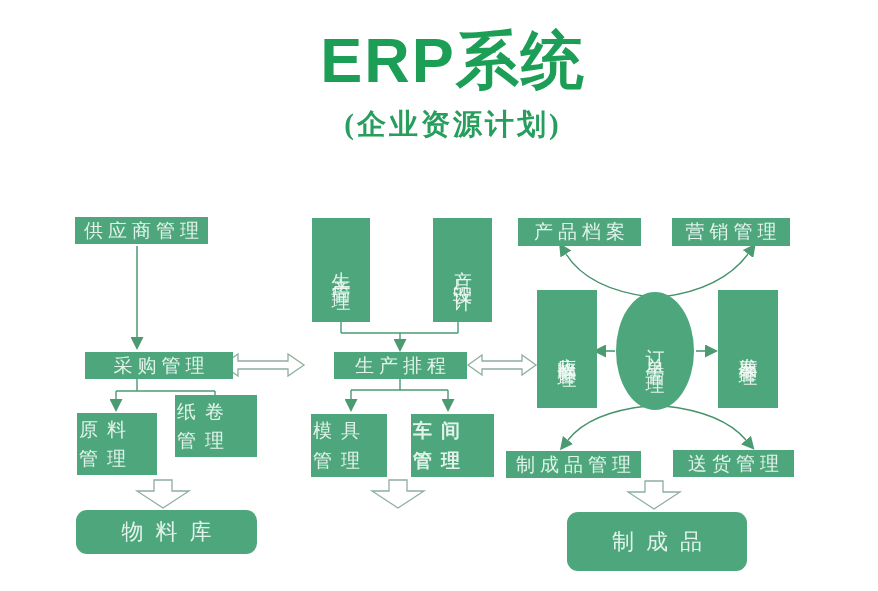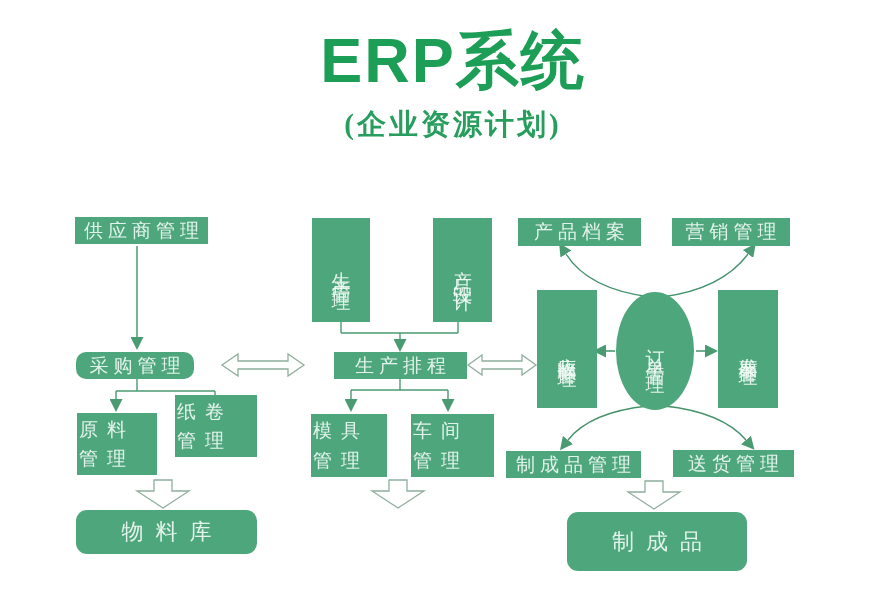--- a/index.html
+++ b/index.html
@@ -125,29 +125,29 @@
     <polygon points="389,480 407,480 407,491 424,491 398,508 372,491 389,491" fill="#ffffff" stroke="#8fae9d" stroke-width="1.3"></polygon>
     <polygon points="645,481 663,481 663,492 680,492 654,509 628,492 645,492" fill="#ffffff" stroke="#8fae9d" stroke-width="1.3"></polygon>
   </svg>
 
   <div class="box" style="left:75px;top:217px;width:133px;height:27px;">供应商管理</div>
   <div class="box v" style="left:312px;top:218px;width:58px;height:104px;">生产管理</div>
   <div class="box v" style="left:433px;top:218px;width:59px;height:104px;">产品设计</div>
   <div class="box" style="left:672px;top:218px;width:118px;height:28px;">营销管理</div>
   <div class="box" style="left:518px;top:218px;width:123px;height:28px;">产品档案</div>
 
-  <div class="box" style="left:76px;top:352px;width:118px;height:27px;border-radius:10px;">采购管理</div>
+  <div class="box" style="left:85px;top:352px;width:148px;height:27px;">采购管理</div>
   <div class="box" style="left:334px;top:352px;width:133px;height:27px;">生产排程</div>
   <div class="box v v5" style="left:537px;top:290px;width:60px;height:118px;">应收款管理</div>
   <div class="box v ellipse" style="left:616px;top:292px;width:78px;height:118px;">订单管理</div>
   <div class="box v v5" style="left:718px;top:290px;width:60px;height:118px;">发票管理</div>
 
   <div class="box wrap2" style="left:77px;top:413px;width:80px;height:62px;">原料管理</div>
   <div class="box wrap2" style="left:175px;top:395px;width:82px;height:62px;">纸卷管理</div>
   <div class="box wrap2" style="left:311px;top:414px;width:76px;height:63px;">模具管理</div>
-  <div class="box wrap2" style="left:411px;top:414px;width:83px;height:63px;">车间管理</div>
+  <div class="box wrap2" style="left:411px;top:414px;width:83px;height:63px;font-weight:bold;">车间管理</div>
   <div class="box" style="left:506px;top:451px;width:135px;height:27px;">制成品管理</div>
   <div class="box" style="left:673px;top:450px;width:121px;height:27px;">送货管理</div>
 
   <div class="box rounded" style="left:76px;top:510px;width:181px;height:44px;">物料库</div>
   <div class="box rounded" style="left:567px;top:512px;width:180px;height:59px;">制成品</div>
 
 </div>
 
 </body></html>

